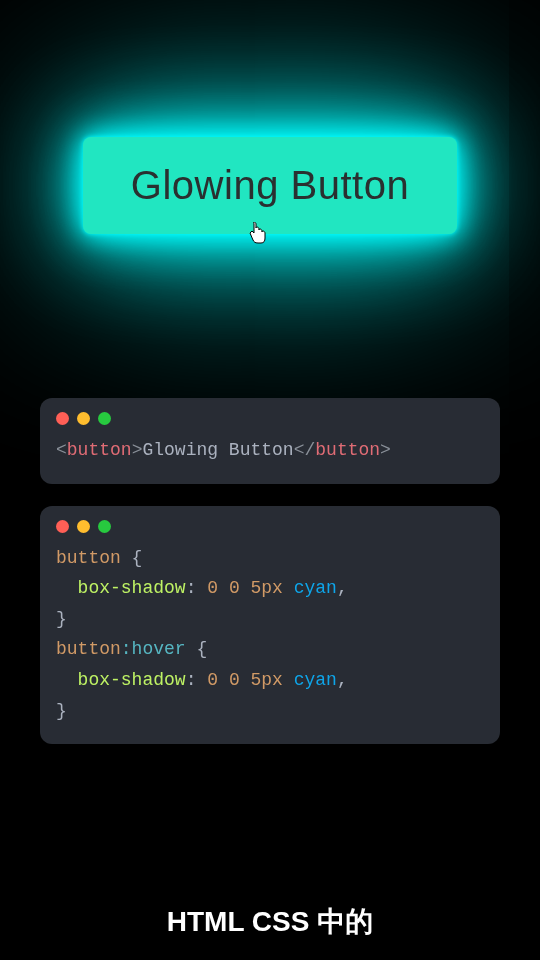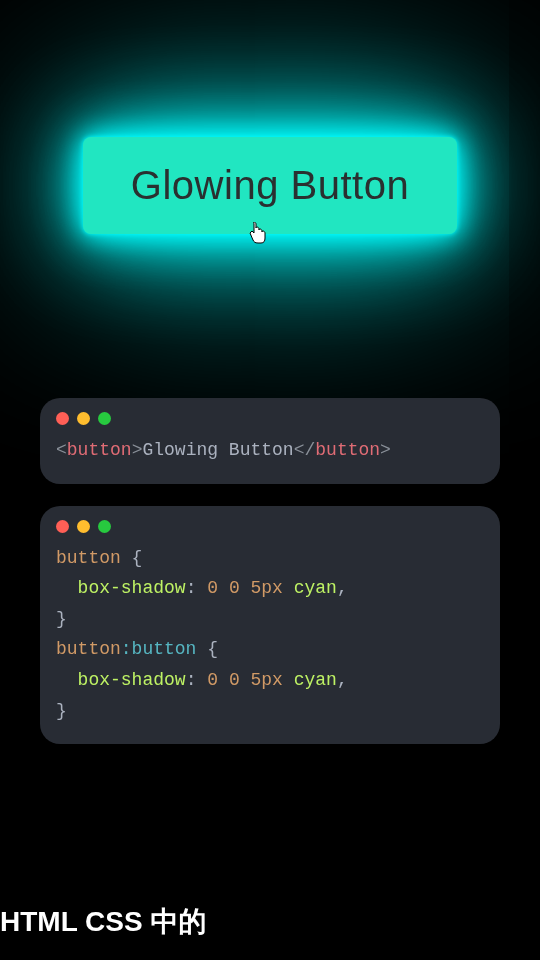--- a/index.html
+++ b/index.html
@@ -40,21 +40,21 @@
     .cursor-icon {
       position: absolute;
       top: 222px;
       left: 248px;
       font-size: 22px;
       pointer-events: none;
       z-index: 10;
     }
     .code-block {
       background: #282c34;
-      border-radius: 20px;
+      border-radius: 12px;
       margin: 0 auto 22px auto;
       width: 460px;
       padding: 14px 16px 18px 16px;
       font-family: "SF Mono", Consolas, "Courier New", monospace;
       font-size: 18px;
       line-height: 1.7;
       color: #abb2bf;
       position: relative;
     }
     .code-block-1 { margin-top: 28px; }
@@ -65,26 +65,27 @@
     .dot.green { background: #27c93f; }
     .code-line { white-space: pre; }
     .t-punct   { color: #abb2bf; }
     .t-tag     { color: #e06c75; }
     .t-ab      { color: #8a9099; }
     .t-text    { color: #abb2bf; }
     .t-sel     { color: #d19a66; }
     .t-pseudo  { color: #56b6c2; }
     .t-prop    { color: #bef264; }
     .t-num     { color: #d19a66; }
-    .t-color   { color: #bef264; }
+    .t-color   { color: #0ea5e9; }
     .caption {
       position: absolute;
       bottom: 20px;
       left: 0;
       width: 100%;
+      text-align: center;
       color: #fff;
       font-size: 28px;
       font-weight: 700;
       line-height: 1.3;
       text-shadow:
         -2px -2px 0 #000, 2px -2px 0 #000,
         -2px  2px 0 #000, 2px  2px 0 #000,
          0   -2px 0 #000, 0    2px 0 #000,
         -2px  0   0 #000, 2px  0   0 #000;
     }
@@ -112,20 +113,20 @@
 
 <div class="code-block">
   <div class="dots">
     <div class="dot red"></div>
     <div class="dot yellow"></div>
     <div class="dot green"></div>
   </div>
   <div class="code-line"><span class="t-sel">button</span><span class="t-punct"> {</span></div>
   <div class="code-line">  <span class="t-prop">box-shadow</span><span class="t-punct">: </span><span class="t-num">0</span> <span class="t-num">0</span> <span class="t-num">5px</span> <span class="t-color">cyan</span><span class="t-punct">,</span></div>
   <div class="code-line"><span class="t-punct">}</span></div>
-  <div class="code-line"><span class="t-sel">button</span><span class="t-pseudo">:button</span><span class="t-punct"> {</span></div>
+  <div class="code-line"><span class="t-sel">button</span><span class="t-pseudo">:hover</span><span class="t-punct"> {</span></div>
   <div class="code-line">  <span class="t-prop">box-shadow</span><span class="t-punct">: </span><span class="t-num">0</span> <span class="t-num">0</span> <span class="t-num">5px</span> <span class="t-color">cyan</span><span class="t-punct">,</span></div>
   <div class="code-line"><span class="t-punct">}</span></div>
 </div>
 
 <div class="caption">
   <div>HTML CSS 中的</div>
 </div>
 
 </body></html>

